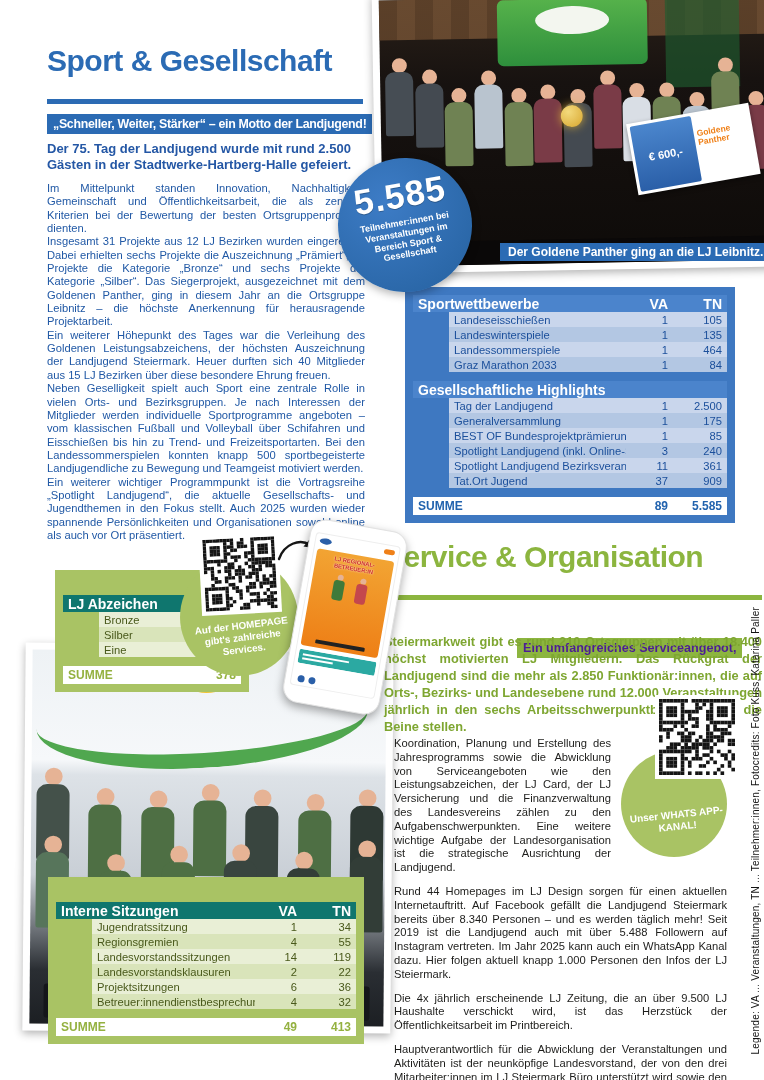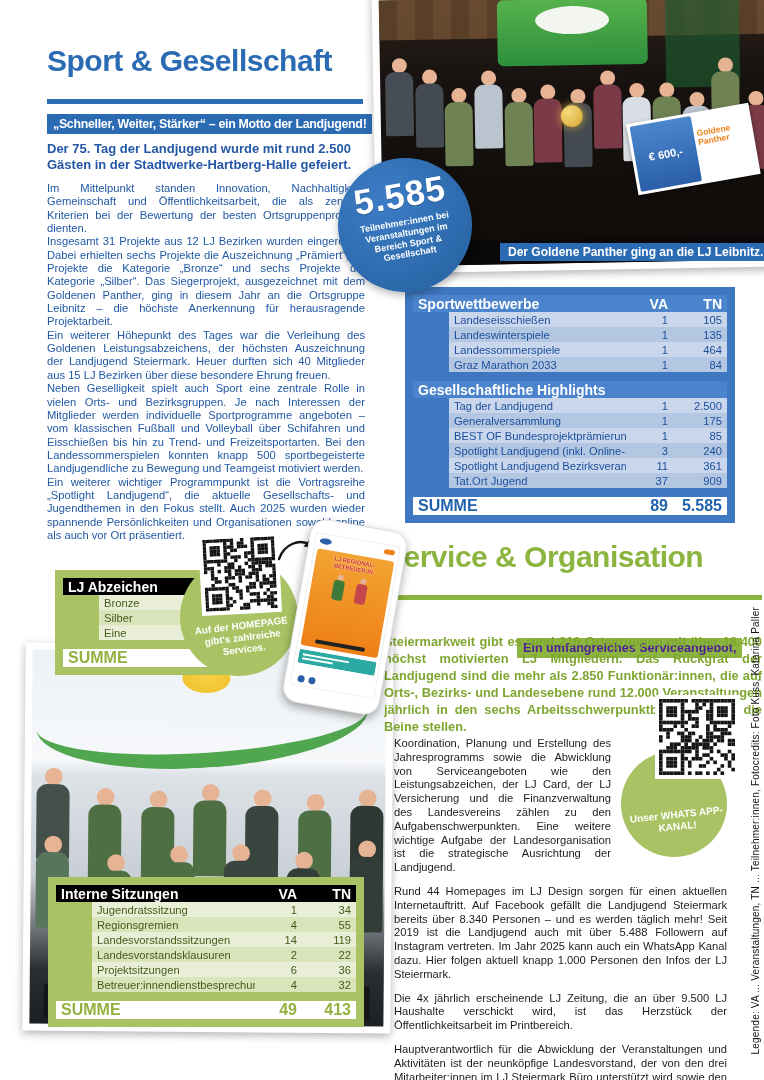--- a/index.html
+++ b/index.html
@@ -58,32 +58,32 @@
   
   .stat-table{position:absolute;z-index:5;}
   .t-inner{padding:8px;}
   .thead{display:flex;align-items:center;height:17px;padding:0 5px;font-weight:bold;color:#fff;font-size:14px;}
   .trow{display:flex;align-items:center;height:15px;padding:0 5px;font-size:11.2px;margin-left:36px;}
   .cell{white-space:nowrap;overflow:hidden;}
   .c0{flex:1;}
   .c1{width:42px;text-align:right;}
   .c2{width:54px;text-align:right;}
   .sumrow{display:flex;align-items:center;height:18px;padding:0 5px;margin-top:9px;background:#fff;
-        font-weight:bold;font-size:16px;}
+        font-weight:bold;font-size:12px;}
   .tgap{height:9px;}
 
   .t-blue{left:405px;top:287px;width:330px;background:#3e78c1;}
   .t-blue .thead{background:#4b84cc;}
   .t-blue .trow{color:#1b4f9b;}
   .t-blue .trow:nth-child(odd){background:#c9d6ec;}
   .t-blue .trow:nth-child(even){background:#b3c7e3;}
   .t-blue .sumrow{color:#2263ae;}
 
   .t-green{background:#a9c364;}
-  .t-green .thead{background:#000000;}
+  .t-green .thead{background:#0f766e;margin-top:17px;}
   .t-green .trow{color:#49591b;}
   .t-green .trow:nth-child(odd){background:#e9efd6;}
   .t-green .trow:nth-child(even){background:#d9e4ba;}
   .t-green .sumrow{color:#94b140;}
 
   .t-abz{left:55px;top:570px;width:194px;}
   .t-abz .c1{width:54px;}
   .t-sitz{left:48px;top:877px;width:316px;}
 
   

